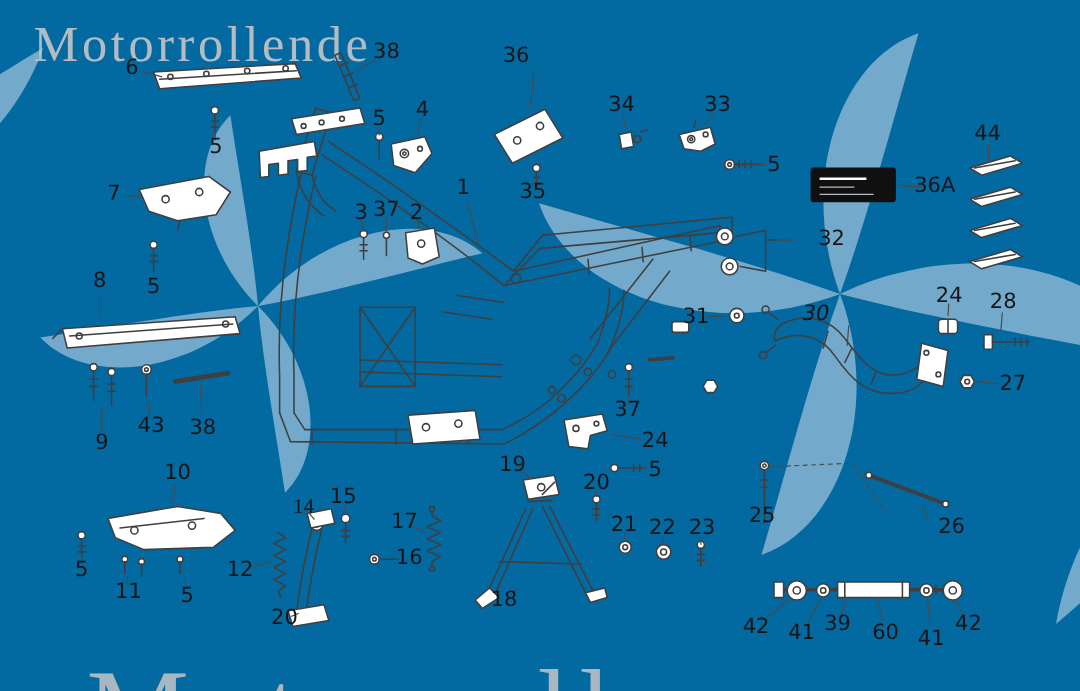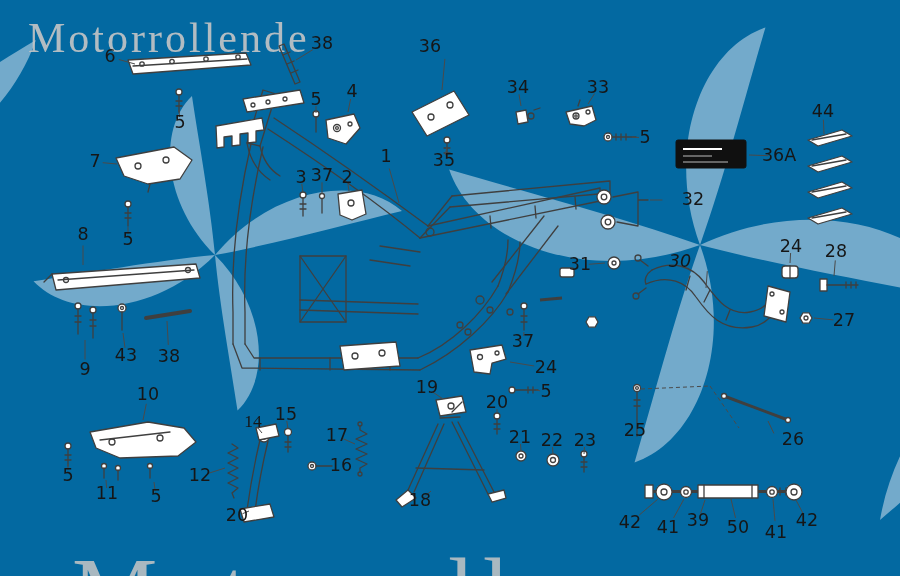--- a/index.html
+++ b/index.html
@@ -461,18 +461,18 @@
       <span class="part-label" style="left: 341px; top: 466px; color: rgb(22, 22, 22);">16</span>
       <span class="part-label" style="left: 68px; top: 476px; color: rgb(22, 22, 22);">5</span>
       <span class="part-label" style="left: 200px; top: 476px; color: rgb(22, 22, 22);">12</span>
       <span class="part-label" style="left: 107px; top: 494px; color: rgb(22, 22, 22);">11</span>
       <span class="part-label" style="left: 156px; top: 497px; color: rgb(22, 22, 22);">5</span>
       <span class="part-label" style="left: 420px; top: 501px; color: rgb(22, 22, 22);">18</span>
       <span class="part-label" style="left: 237px; top: 516px; color: rgb(22, 22, 22);">20</span>
       <span class="part-label" style="left: 630px; top: 523px; color: rgb(22, 22, 22);">42</span>
       <span class="part-label" style="left: 668px; top: 528px; color: rgb(22, 22, 22);">41</span>
       <span class="part-label" style="left: 698px; top: 521px; color: rgb(22, 22, 22);">39</span>
-      <span class="part-label" style="left: 738px; top: 528px; color: rgb(22, 22, 22);">50</span>
+      <span class="part-label" style="left: 738px; top: 528px; color: rgb(22, 22, 22);">60</span>
       <span class="part-label" style="left: 776px; top: 533px; color: rgb(22, 22, 22);">41</span>
       <span class="part-label" style="left: 807px; top: 521px; color: rgb(22, 22, 22);">42</span>
     </div>
 
 </div>
 
 </body></html>

